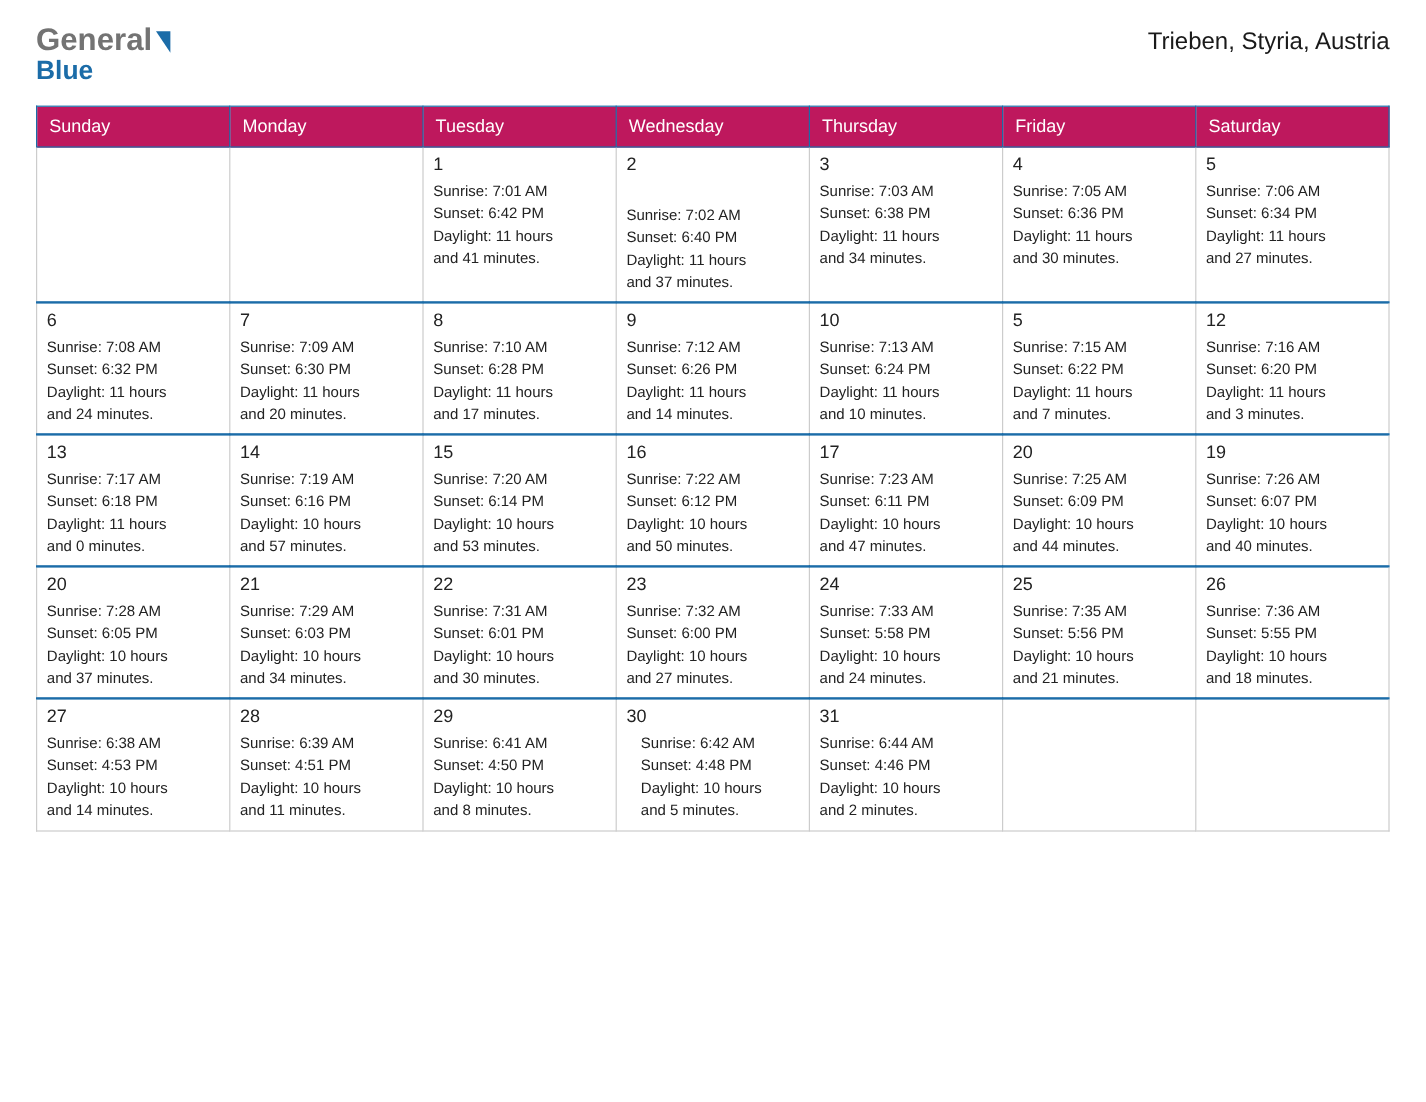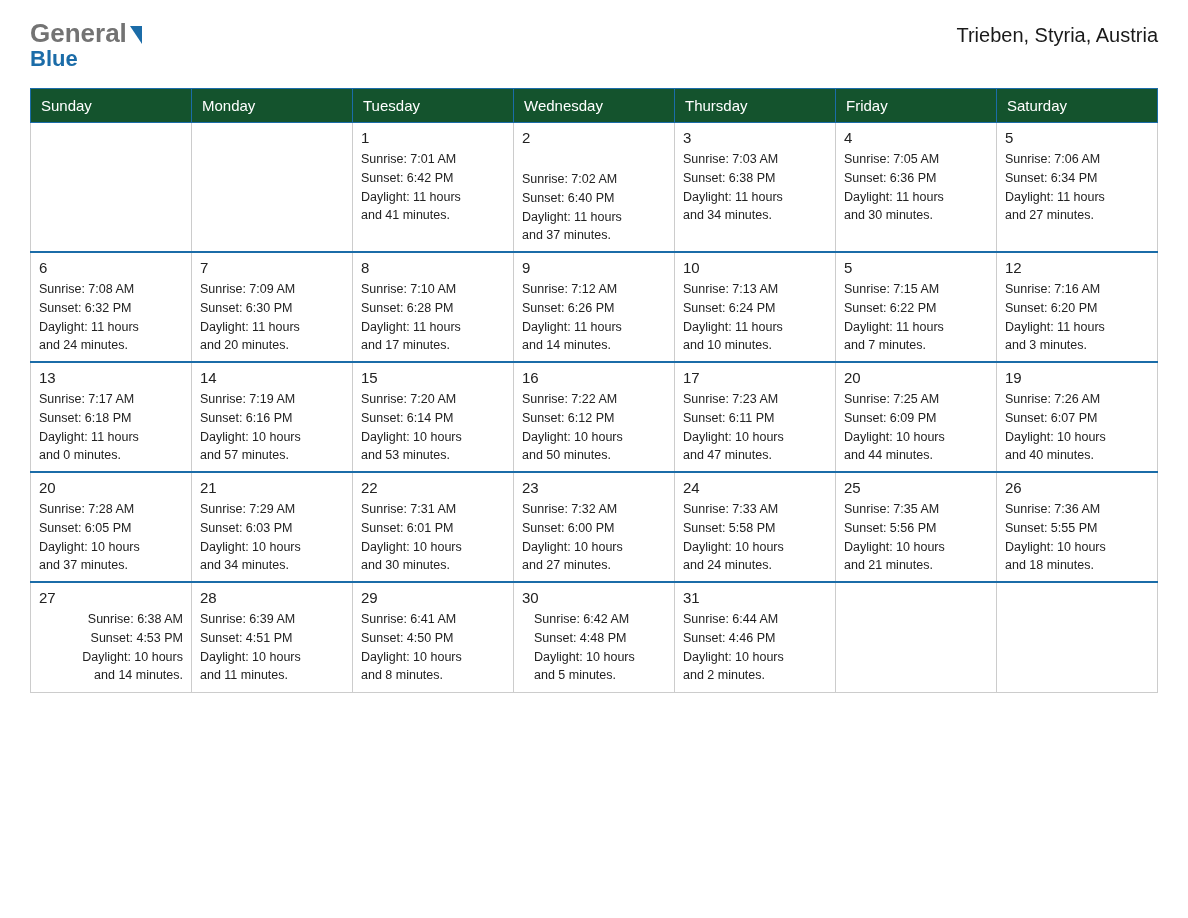--- a/index.html
+++ b/index.html
@@ -63,21 +63,21 @@
       font-weight: normal;
       color: #1a1a1a;
       margin-top: 4px;
     }
     table {
       width: 100%;
       border-collapse: collapse;
       table-layout: fixed;
     }
     thead th {
-      background-color: #14532d;
+      background-color: #be185d;
       color: #fff;
       font-size: 15px;
       font-weight: normal;
       padding: 8px 10px;
       text-align: left;
       border: 1px solid #1b6ca8;
     }
     tbody td {
       vertical-align: top;
       border: 1px solid #ccc;
@@ -322,21 +322,21 @@
           <span class="day-num">26</span>
           <div class="day-info" style="white-space: pre-line;">Sunrise: 7:36 AM
 Sunset: 5:55 PM
 Daylight: 10 hours
 and 18 minutes.</div>
         </td>
       </tr>
       <tr>
         <td>
           <span class="day-num">27</span>
-          <div class="day-info" style="white-space: pre-line; text-align: right;">Sunrise: 6:38 AM
+          <div class="day-info" style="white-space: pre-line;">Sunrise: 6:38 AM
 Sunset: 4:53 PM
 Daylight: 10 hours
 and 14 minutes.</div>
         </td>
         <td>
           <span class="day-num">28</span>
           <div class="day-info" style="white-space: pre-line;">Sunrise: 6:39 AM
 Sunset: 4:51 PM
 Daylight: 10 hours
 and 11 minutes.</div>

